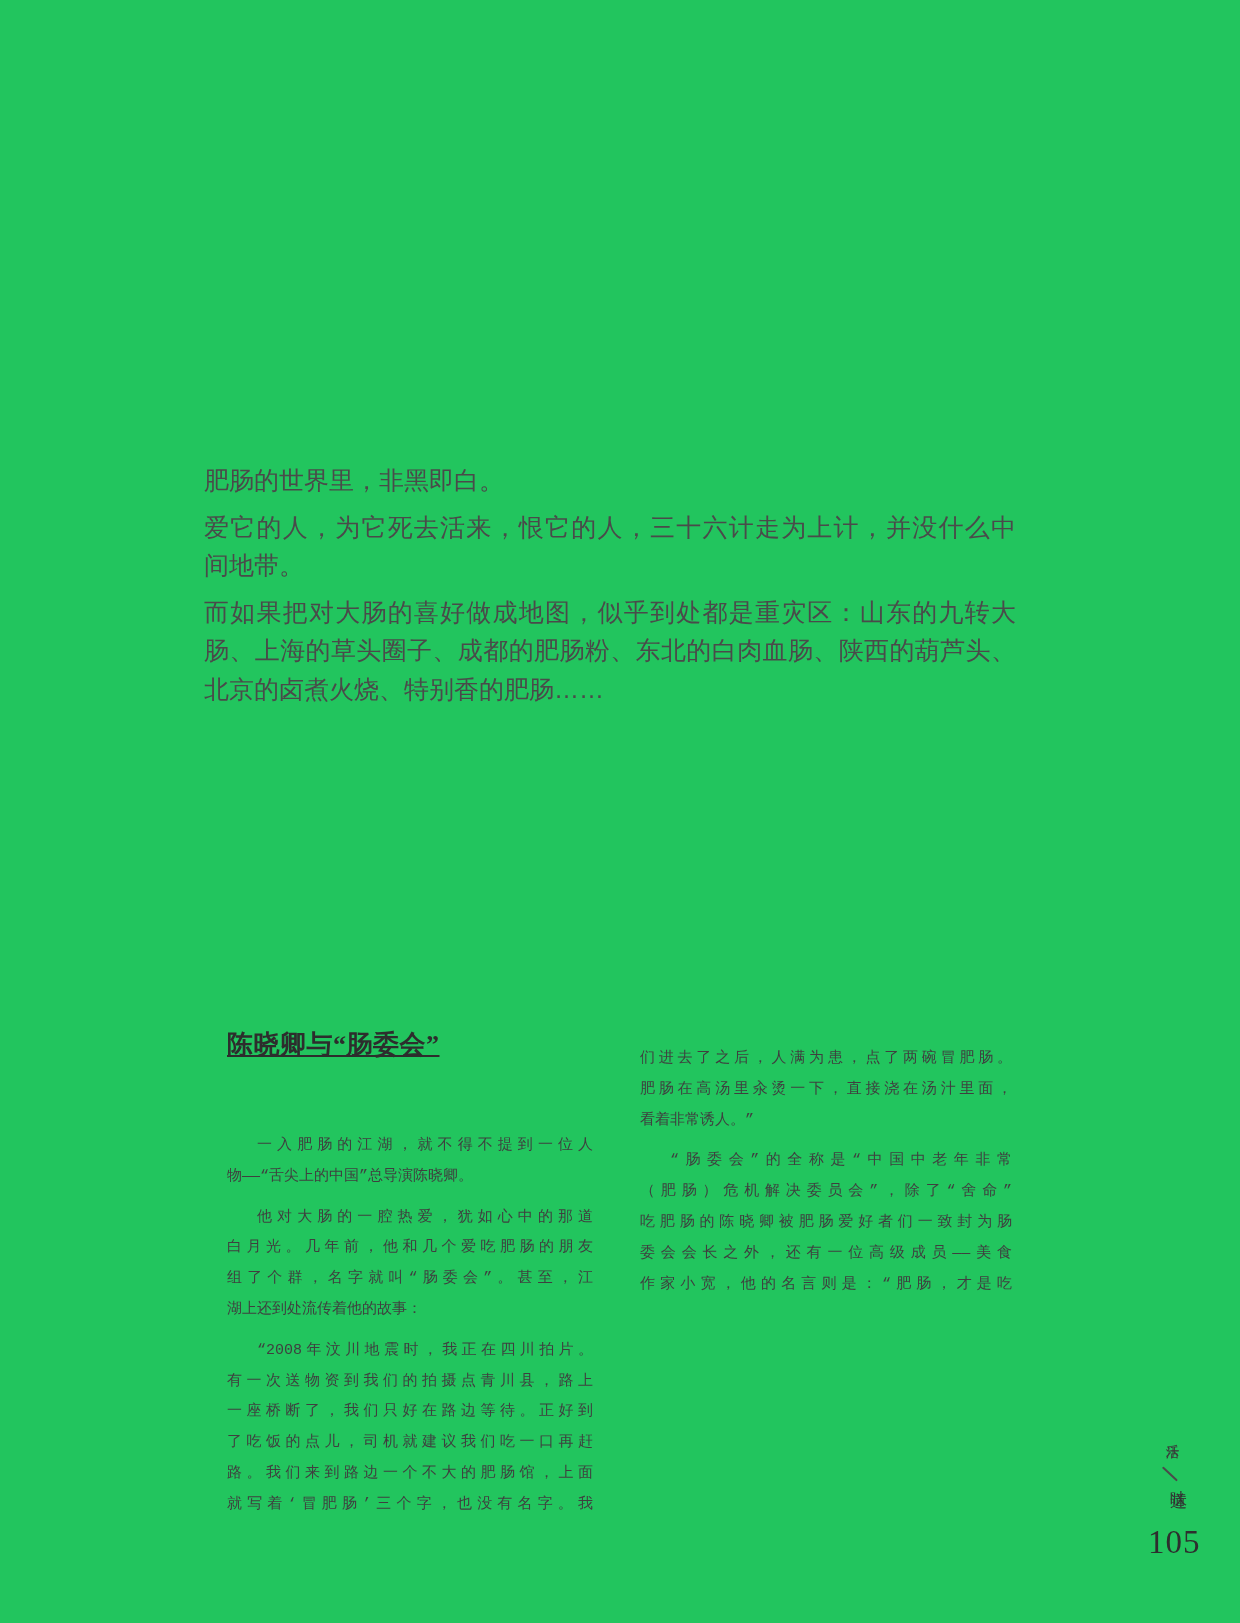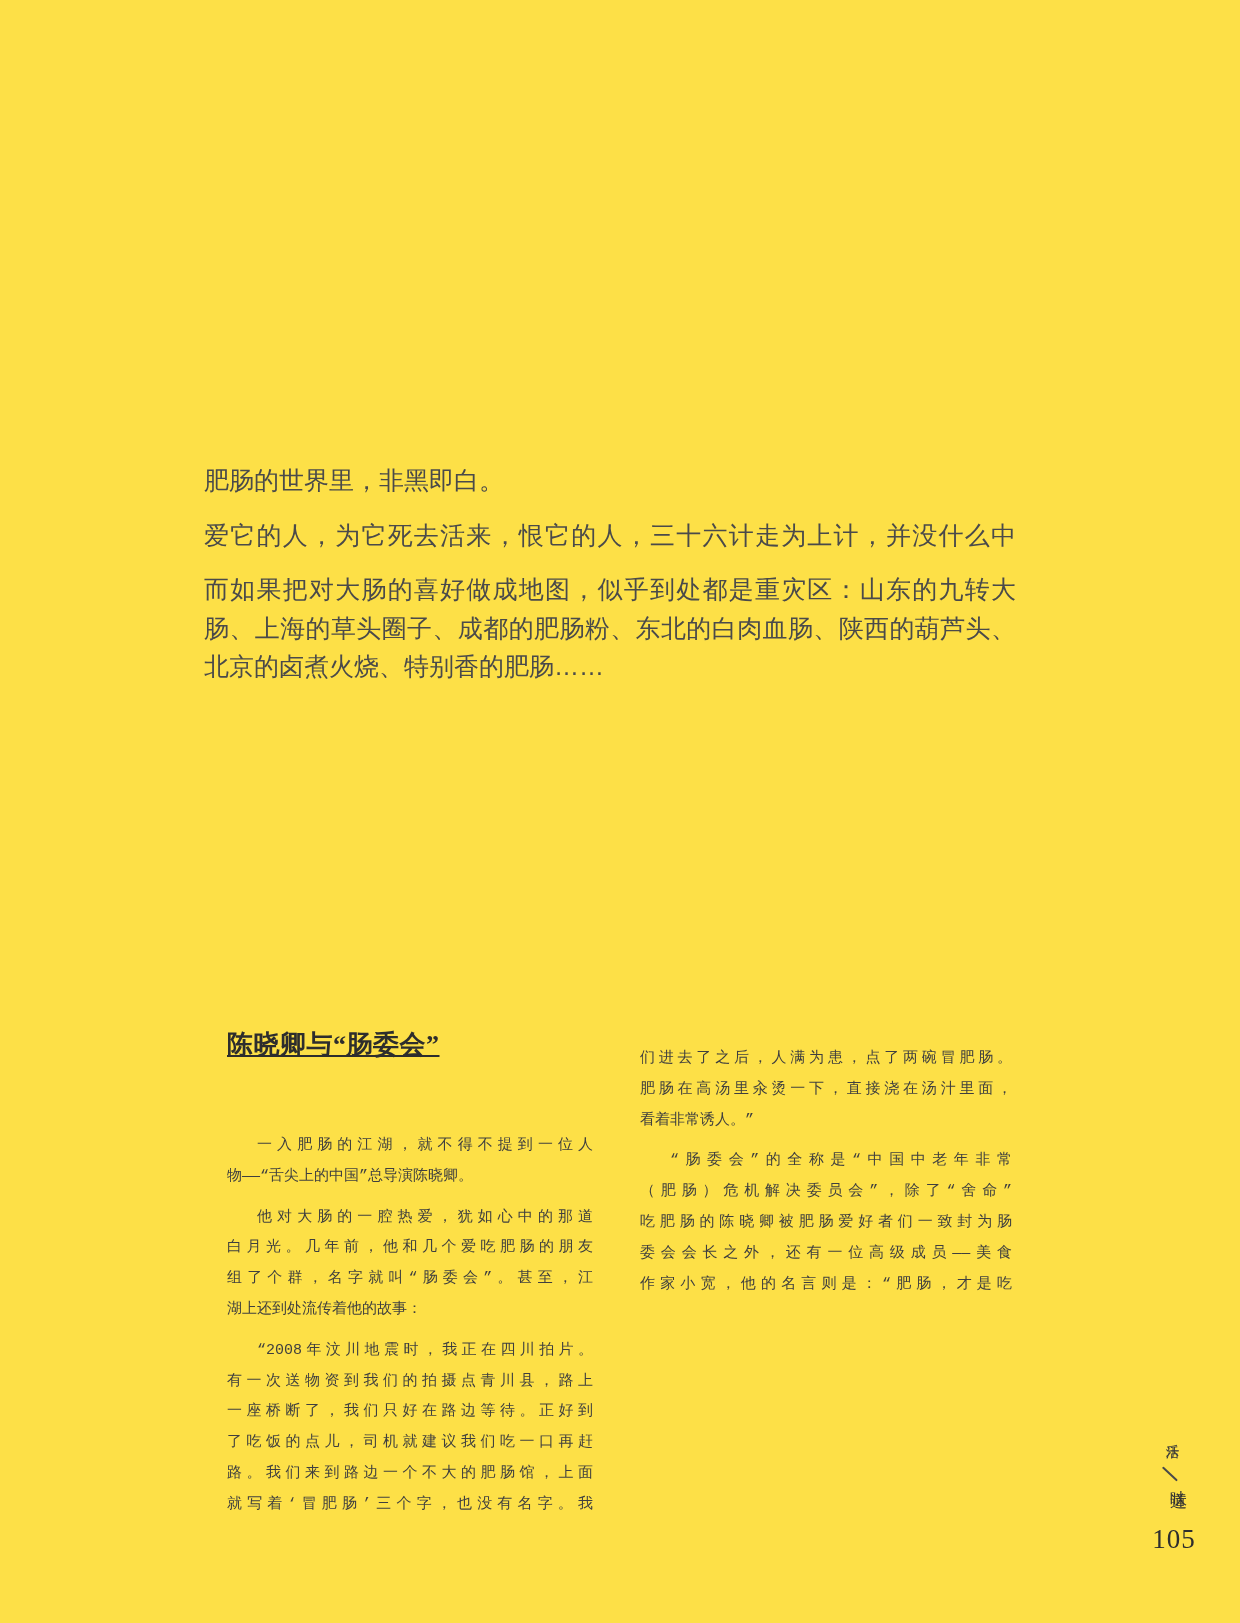--- a/index.html
+++ b/index.html
@@ -1,37 +1,37 @@
 <!DOCTYPE html>
 <html><head>
 <meta charset="utf-8">
 <style>
   html, body { margin: 0; padding: 0; background: #e8e8e8; }
   .page {
     position: relative;
     width: 1240px;
     height: 1623px;
-    background: #fde047;
+    background: #22c55e;
     overflow: hidden;
     font-family: "Liberation Serif", serif;
   }
 
   
   .intro {
     position: absolute;
     left: 204px;
     top: 461px;
     width: 812px;
     font-family: "Liberation Sans", sans-serif;
     font-size: 25px;
     line-height: 38.5px;
     color: #4a4a4a;
     font-weight: 400;
   }
-  .intro .para + .para { margin-top: 16px; }
+  .intro .para + .para { margin-top: 8px; }
 
   
   .heading {
     position: absolute;
     left: 227px;
     top: 1028px;
     margin: 0;
     font-family: "Liberation Serif", serif;
     font-size: 26px;
     line-height: 34px;
@@ -89,36 +89,37 @@
   }
 
   
   .pageno {
     position: absolute;
     left: 1148px; top: 1524px;
     width: 52px;
     text-align: center;
     font-family: "Liberation Serif", serif;
     font-variant-numeric: oldstyle-nums;
-    font-size: 27px;
+    font-size: 33px;
     color: #2e2e2e;
     letter-spacing: 1px;
   }
 </style>
 </head>
 <body>
 
 <div class="page">
 
   <section class="intro">
       <div class="para">
         <div class="line para-end">肥肠的世界里，非黑即白。</div>
       </div>
       <div class="para">
         <div class="line">爱它的人，为它死去活来，恨它的人，三十六计走为上计，并没什么中</div>
+        <div class="line para-end">间地带。</div>
       </div>
       <div class="para">
         <div class="line">而如果把对大肠的喜好做成地图，似乎到处都是重灾区：山东的九转大</div>
         <div class="line">肠、上海的草头圈子、成都的肥肠粉、东北的白肉血肠、陕西的葫芦头、</div>
         <div class="line para-end">北京的卤煮火烧、特别香的肥肠……</div>
       </div>
     </section>
 
   <h2 class="heading">陈晓卿与“肠委会”</h2>
 

